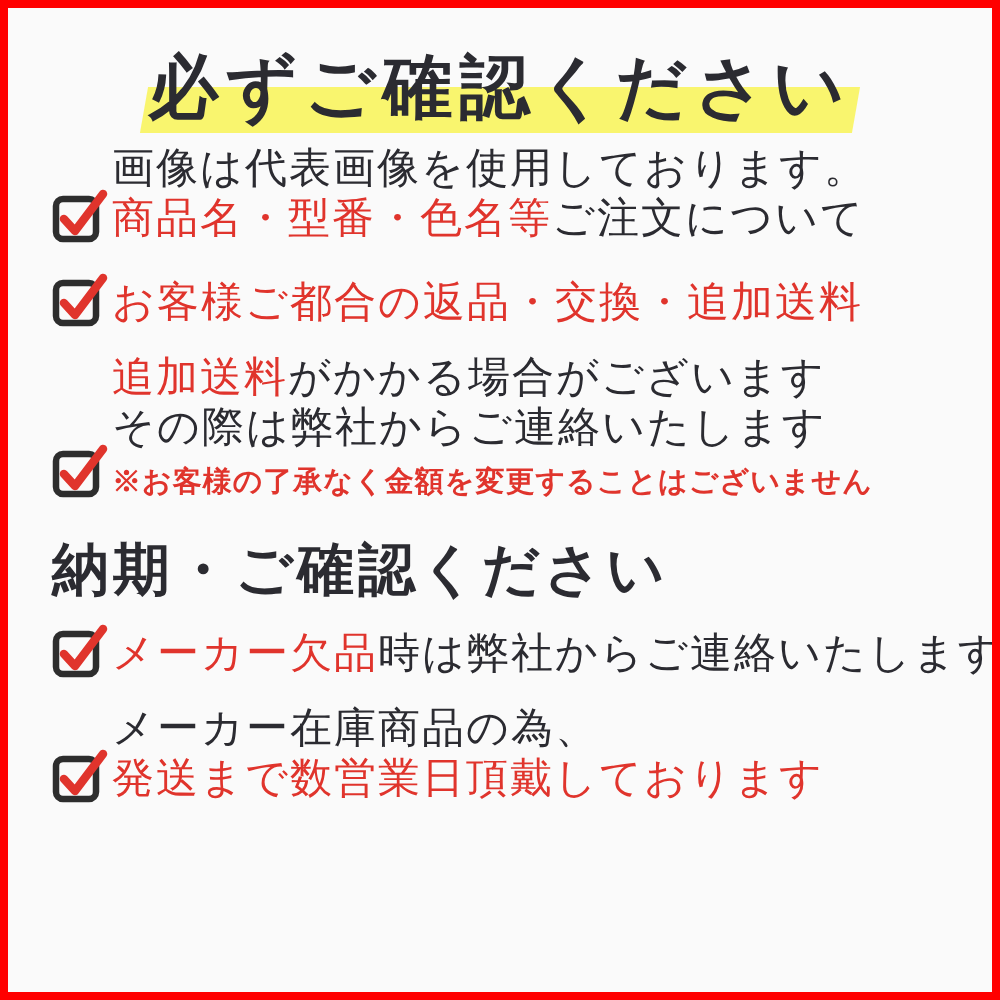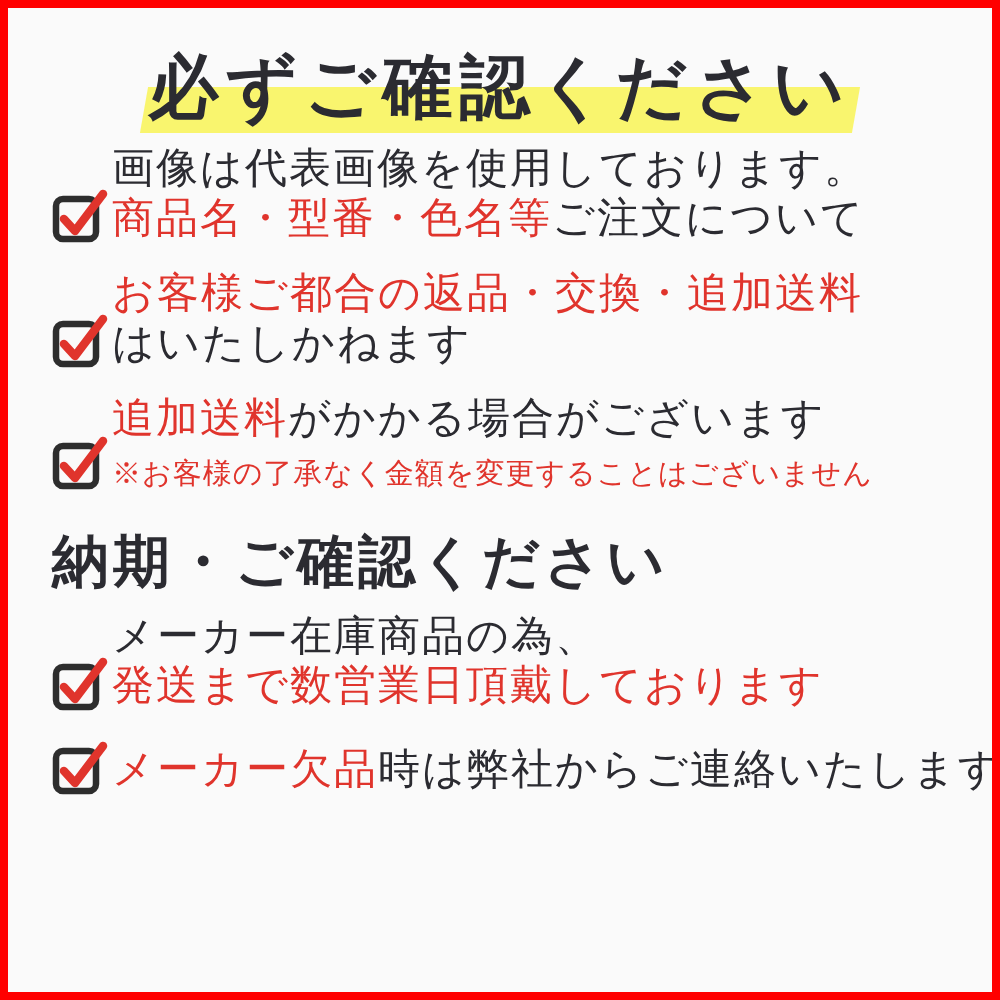--- a/index.html
+++ b/index.html
@@ -89,21 +89,21 @@
     line-height:1.18;
     letter-spacing:2px;
     white-space:nowrap;
   }
   .seg.red{color:var(--c-accent);font-weight:400;}
   .seg.dark{color:var(--c-text);}
   .note{
     font-size:29px;
     letter-spacing:1px;
     color:var(--c-accent);
-    font-weight:400;
+    font-weight:700;
     margin-top:12px;
     white-space:nowrap;
   }
 </style>
 </head>
 <body>
 
 <div class="frame">
   <div class="title-wrap">
     <div class="highlight"></div>
@@ -120,47 +120,47 @@
           <div class="line"><span class="seg red">商品名・型番・色名等</span><span class="seg dark">ご注文について</span></div>
         </div>
       </div>
       <div class="item">
   <svg class="checkbox" viewBox="0 0 56 56" xmlns="http://www.w3.org/2000/svg" aria-hidden="true">
     <rect class="cb-box" x="4" y="12" width="40" height="40" rx="7"></rect>
     <path class="cb-check" d="M12 32 L23 44 L51 7"></path>
   </svg>
 <div class="item-text">
           <div class="line"><span class="seg red">お客様ご都合の返品・交換・追加送料</span></div>
-          <div class="line"><span class="seg dark">はいたしかねます</span></div>
         </div>
       </div>
       <div class="item">
   <svg class="checkbox" viewBox="0 0 56 56" xmlns="http://www.w3.org/2000/svg" aria-hidden="true">
     <rect class="cb-box" x="4" y="12" width="40" height="40" rx="7"></rect>
     <path class="cb-check" d="M12 32 L23 44 L51 7"></path>
   </svg>
 <div class="item-text">
           <div class="line"><span class="seg red">追加送料</span><span class="seg dark">がかかる場合がございます</span></div>
+          <div class="line"><span class="seg dark">その際は弊社からご連絡いたします</span></div>
           <div class="note">※お客様の了承なく金額を変更することはございません</div>
         </div>
       </div>
       <h2 class="section-heading">納期・ご確認ください</h2>
       <div class="item">
   <svg class="checkbox" viewBox="0 0 56 56" xmlns="http://www.w3.org/2000/svg" aria-hidden="true">
     <rect class="cb-box" x="4" y="12" width="40" height="40" rx="7"></rect>
     <path class="cb-check" d="M12 32 L23 44 L51 7"></path>
   </svg>
 <div class="item-text">
-          <div class="line"><span class="seg dark">メーカー在庫商品の為、</span></div>
-          <div class="line"><span class="seg red">発送まで数営業日頂戴しております</span></div>
+          <div class="line"><span class="seg red">メーカー欠品</span><span class="seg dark">時は弊社からご連絡いたします</span></div>
         </div>
       </div>
       <div class="item">
   <svg class="checkbox" viewBox="0 0 56 56" xmlns="http://www.w3.org/2000/svg" aria-hidden="true">
     <rect class="cb-box" x="4" y="12" width="40" height="40" rx="7"></rect>
     <path class="cb-check" d="M12 32 L23 44 L51 7"></path>
   </svg>
 <div class="item-text">
-          <div class="line"><span class="seg red">メーカー欠品</span><span class="seg dark">時は弊社からご連絡いたします</span></div>
+          <div class="line"><span class="seg dark">メーカー在庫商品の為、</span></div>
+          <div class="line"><span class="seg red">発送まで数営業日頂戴しております</span></div>
         </div>
       </div>
     </div>
 </div>
 
 </body></html>

